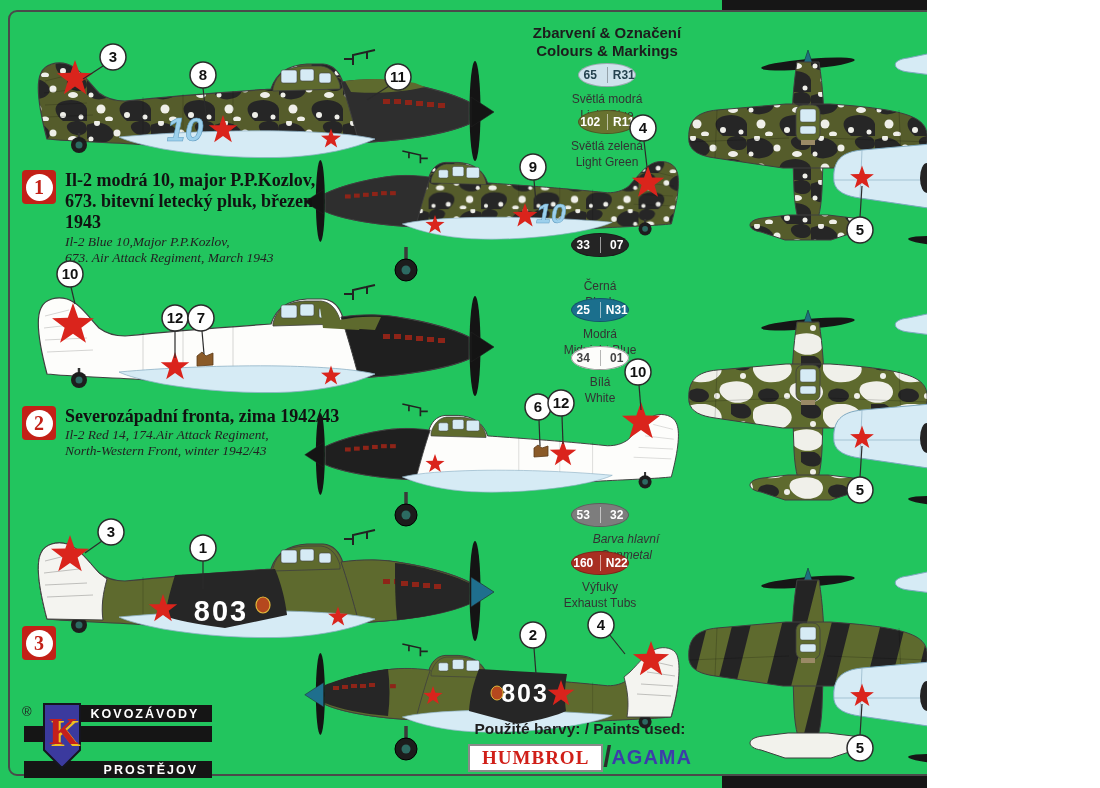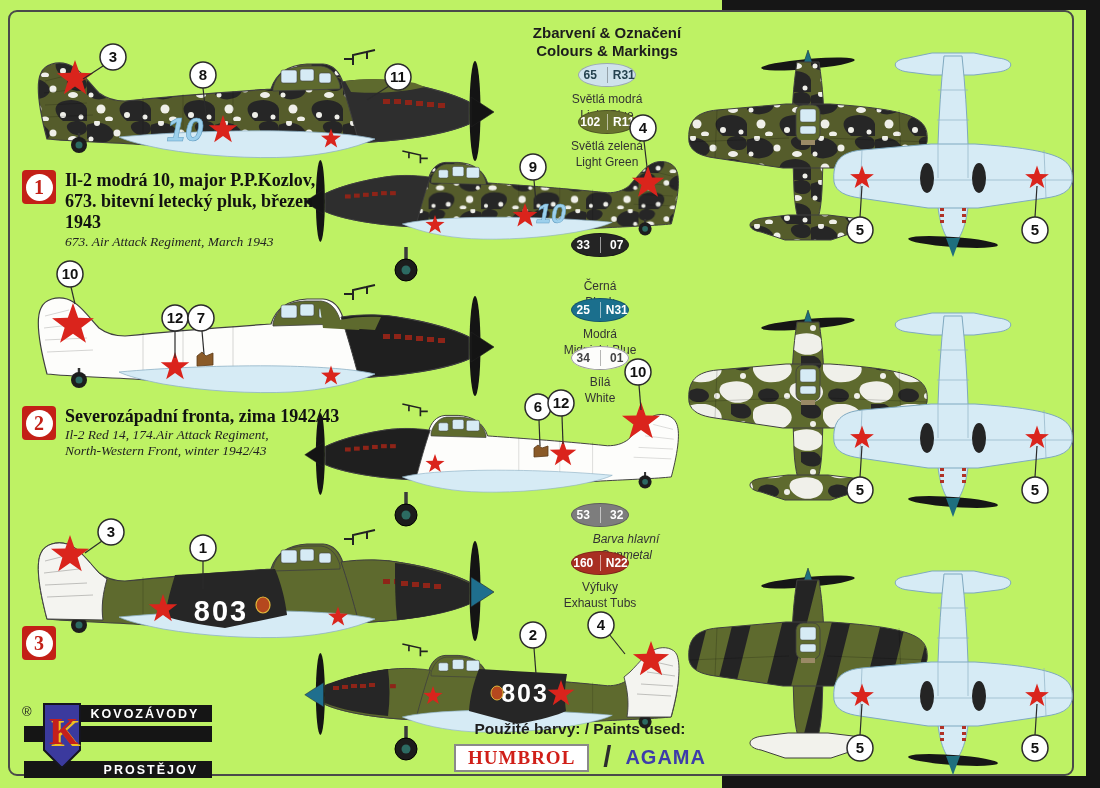--- a/index.html
+++ b/index.html
@@ -1,35 +1,35 @@
 <!DOCTYPE html>
 <html><head>
 <meta charset="utf-8">
 <style>
   html,body{margin:0;padding:0;background:#ffffff;}
-  #page{position:relative;width:1100px;height:788px;background:#bef264;overflow:hidden;
+  #page{position:relative;width:927px;height:788px;background:#22c55e;overflow:hidden;
         font-family:"Liberation Sans",sans-serif;}
   .band{position:absolute;background:#161616;}
   .sheet-border{position:absolute;left:8px;top:10px;width:1062px;height:762px;
         border:2px solid #4a4a4a;border-radius:9px;}
   
   .chip{position:absolute;width:58px;height:24px;border-radius:50%;display:flex;
         align-items:center;justify-content:center;gap:4px;font-weight:bold;font-size:12px;
         box-shadow:0 0 0 1px rgba(0,0,0,.25) inset;}
   .chip .cl,.chip .cr{flex:1;text-align:center;}
   .chip .cd{width:1px;height:16px;background:rgba(255,255,255,.55);}
   .chip.light .cd{background:rgba(0,0,0,.28);}
   .chip-label{position:absolute;width:130px;text-align:center;font-size:12px;
         line-height:1.3;color:#333;}
   
   .hdr{position:absolute;left:492px;top:24px;width:230px;text-align:center;
        font-weight:bold;font-size:15px;color:#1d1d1d;line-height:1.2;}
   .ftr{position:absolute;left:430px;top:720px;width:300px;text-align:center;}
   .ftr .lbl{font-weight:bold;font-size:15.5px;color:#1d1d1d;}
-  .ftr .brands{display:flex;align-items:center;justify-content:center;gap:14px;margin-top:3px;}
+  .ftr .brands{display:flex;align-items:center;justify-content:center;gap:0;margin-top:3px;}
   .humbrol{border:2px solid #8a8a8a;padding:1px 12px;color:#d01f18;
        font-family:"Liberation Serif",serif;font-weight:bold;font-size:19px;letter-spacing:1px;background:#fff;}
   .slash{font-weight:bold;font-size:29px;color:#2d2d2d;}
   .agama{font-weight:bold;font-size:20px;color:#3d3caa;letter-spacing:1px;}
   
   .stext{position:absolute;display:flex;gap:9px;align-items:flex-start;width:330px;}
   .badge{width:34px;height:34px;background:#c32017;border-radius:4px;flex:0 0 auto;
        display:flex;align-items:center;justify-content:center;}
   .badge span{width:27px;height:27px;background:#fff;border-radius:50%;color:#c32017;
        font-family:"Liberation Serif",serif;font-weight:bold;font-size:20px;
@@ -288,20 +288,21 @@
       </g>
   </svg>
 
   <div class="stext" style="left:22px;top:170px;">
     <div class="badge">
         <span>1</span>
       </div>
     <div class="lines">
       <div class="b">Il-2 modrá 10,  major P.P.Kozlov,</div>
       <div class="b">673. bitevní letecký pluk, březen 1943</div>
+      <div class="i">Il-2 Blue 10,Major P.P.Kozlov,</div>
       <div class="i">673. Air Attack Regiment, March 1943</div>
     </div>
   </div>
 
   <svg class="profile" style="left:23px;top:268px;" width="477" height="137" viewBox="0 0 477 137">
     <use href="#af" style="--body:#fdfdfb;--nose:#1f1f1f;"></use>
     <path d="M296,33 C306,34 314,42 317,52 L342,50 L336,62 L300,60 Z" fill="#5e6a2e"></path>
     <path d="M317,52 C330,49 344,48 358,49 L352,62 L322,60 Z" fill="#5e6a2e"></path>
     <use href="#star" transform="translate(50,57) scale(2.2)" class="red"></use>
     <use href="#star" transform="translate(152,99) scale(1.5)" class="red"></use>

